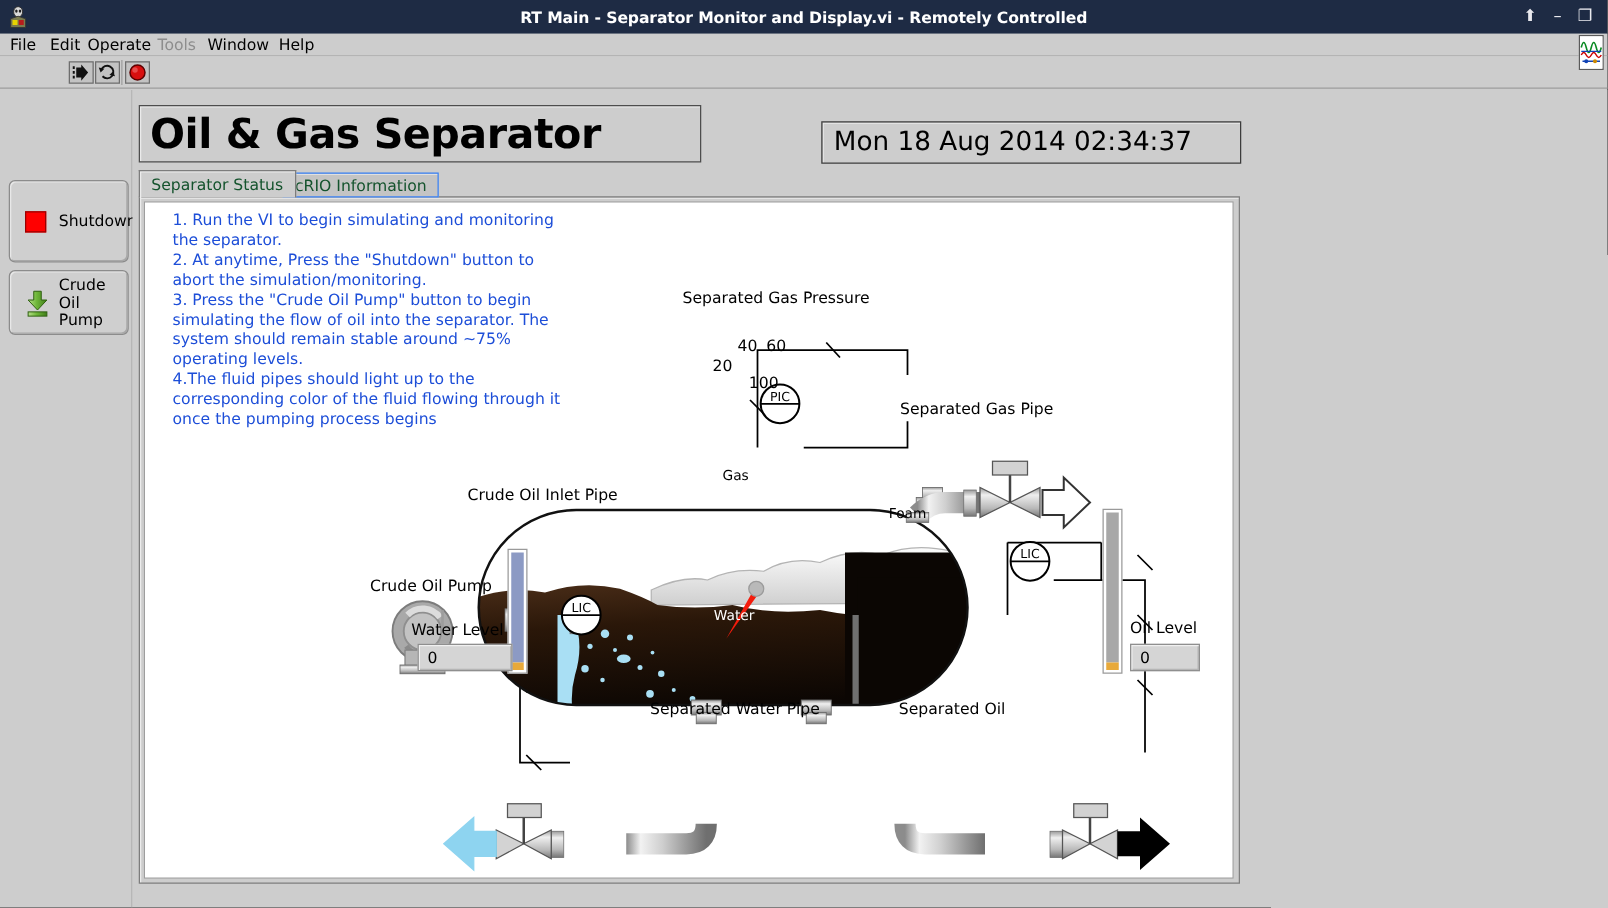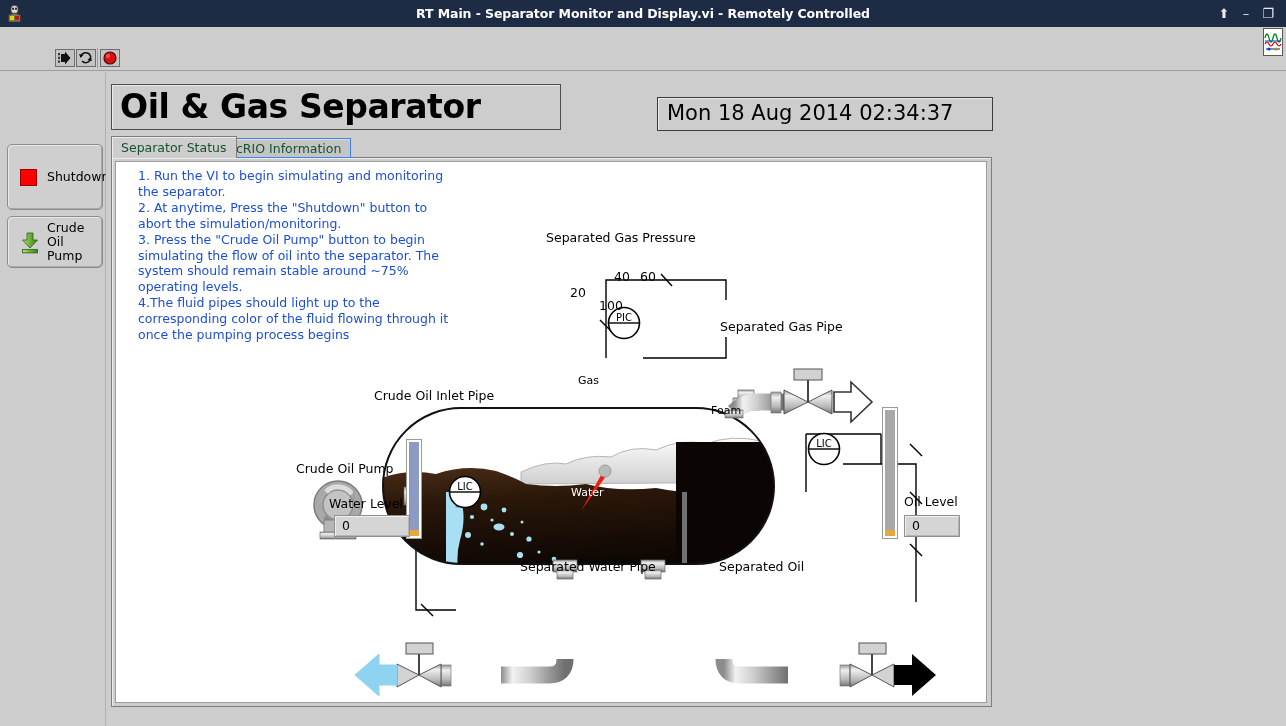--- a/index.html
+++ b/index.html
@@ -249,20 +249,28 @@
         <rect x="5" y="12" width="4" height="4" fill="#e8d400"></rect>
         <rect x="10" y="12" width="4" height="4" fill="#b71c1c"></rect>
       </svg>
     </div>
     <div id="title-text">RT Main - Separator Monitor and Display.vi - Remotely Controlled</div>
     <div class="win-btn" id="win-up">⬆</div>
     <div class="win-btn" id="win-min">–</div>
     <div class="win-btn" id="win-rest">❐</div>
   </div>
 
+  <div id="menubar">
+    <div class="menu-item" id="mi0" style="left: 8px;">File</div>
+    <div class="menu-item" id="mi1" style="left: 40px;">Edit</div>
+    <div class="menu-item" id="mi2" style="left: 70px;">Operate</div>
+    <div class="menu-item disabled" id="mi3" style="left: 126px;">Tools</div>
+    <div class="menu-item" id="mi4" style="left: 166px;">Window</div>
+    <div class="menu-item" id="mi5" style="left: 223px;">Help</div>
+  </div>
 
   <div id="toolbar">
     <div class="tb-btn" id="tb-run">
       <svg width="18" height="16" viewBox="0 0 18 16">
         <path d="M3 3 L3 13" stroke="#111" stroke-width="1.6" stroke-dasharray="2.2 1.6"></path>
         <path d="M5 4 L5 12 L9 12 L9 14.5 L14.5 8 L9 1.5 L9 4 Z" fill="#111"></path>
       </svg>
     </div>
     <div id="tb-sep"></div>
     <div class="tb-btn" id="tb-loop">
@@ -560,22 +568,22 @@
           </g>
 
           <g>
             <path d="M491.5 312 L486.5 310.5 L465 349 Z" fill="#f41c0c"></path>
             <circle cx="489" cy="309" r="6" fill="#b9b9b9" stroke="#9b9b9b" stroke-width="1"></circle>
           </g>
         </svg>
 
         <div class="dlabel" style="left:430px; top:68px;">Separated Gas Pressure</div>
         <div class="dlabel" style="left:454px; top:123px;">20</div>
-        <div class="dlabel" style="left:474px; top:107px;margin-left:24px;">40</div>
-        <div class="dlabel" style="left:524px; top:107px;">60</div>
+        <div class="dlabel" style="left:474px; top:107px;">40</div>
+        <div class="dlabel" style="left:497px; top:107px;">60</div>
         <div class="dlabel" style="left:483px; top:136px;">100</div>
 
         <div class="dlabel-black-sm" style="left:462px; top:212px;">Gas</div>
         <div class="dlabel-black-sm" style="left:595px; top:242px;">Foam</div>
         <div class="dlabel-white" style="left:458px; top:269px;">Oil</div>
         <div class="dlabel-white" style="left:455px; top:324px;text-align:right;">Water</div>
 
         <div class="dlabel" style="left:604px; top:157px;">Separated Gas Pipe</div>
         <div class="dlabel" style="left:258px; top:226px;">Crude Oil Inlet Pipe</div>
         <div class="dlabel" style="left:180px; top:299px;">Crude Oil Pump</div>

